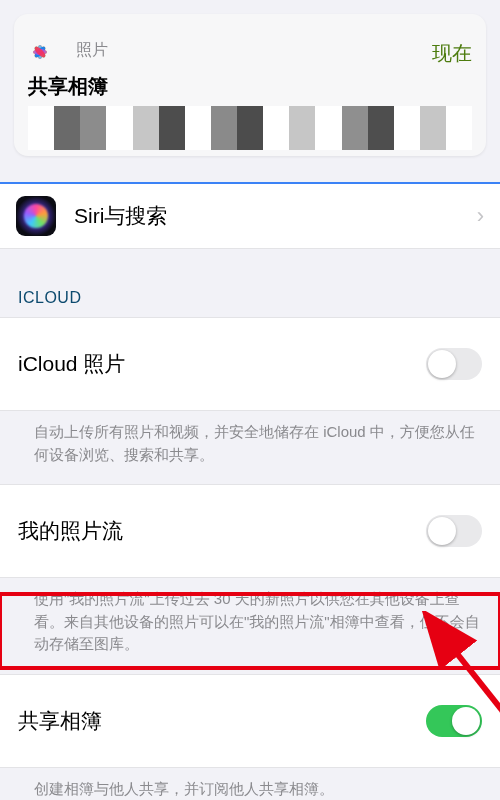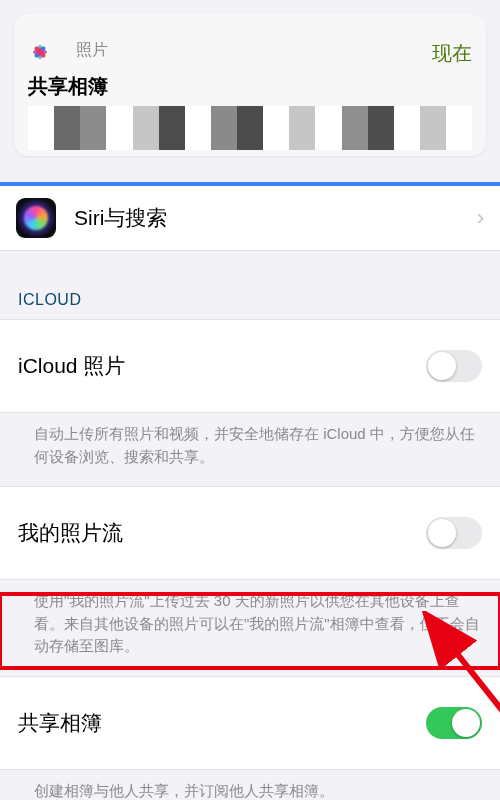--- a/index.html
+++ b/index.html
@@ -44,21 +44,21 @@
     flex:1;
   }
 
   
   .siri-row {
     margin-top: 26px;
     background:#fff;
     display:flex;
     align-items:center;
     padding: 12px 16px;
-    border-top:4px solid #3b82f6;
+    border-top:2px solid #3b82f6;
     border-bottom:1px solid #e3e3e6;
   }
   .siri-icon {
     width:40px; height:40px;
     border-radius:9px;
     background: radial-gradient(circle at 50% 50%, #9a5cff 0%, #3c2a8e 40%, #0c0c14 70%);
     position:relative;
     flex-shrink:0;
   }
   .siri-icon::after{

